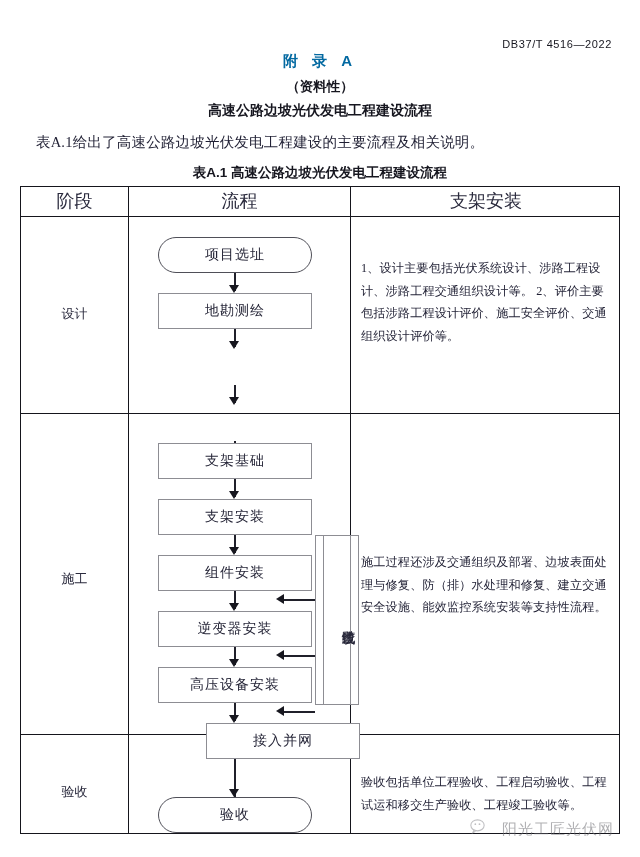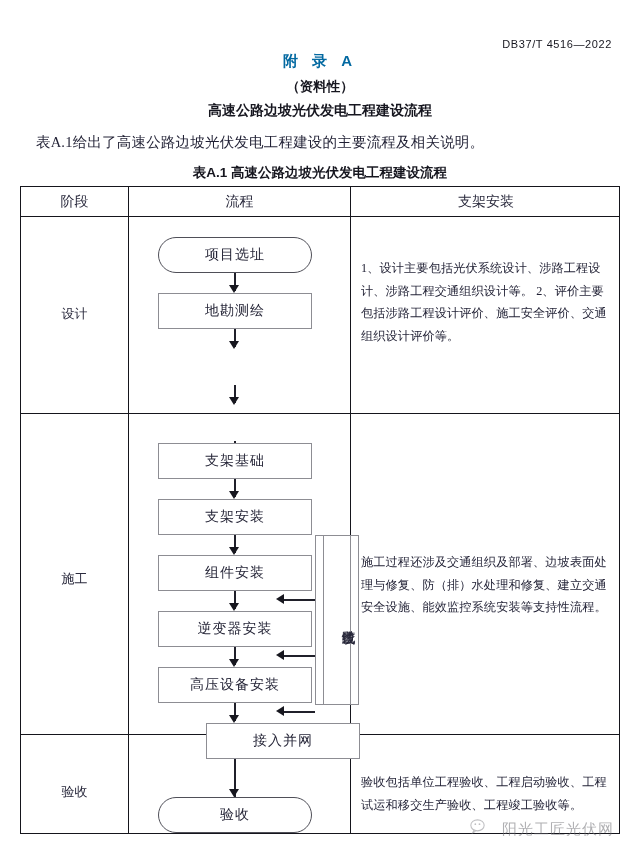--- a/index.html
+++ b/index.html
@@ -116,21 +116,21 @@
   .hline.r1    { top: 226px; }
   .hline.r2    { top: 547px; }
 
   
   .hdr {
     position: absolute;
     top: 0;
     height: 29px;
     line-height: 29px;
     text-align: center;
-    font-size: 14px;
+    font-size: 18px;
     color: #2a2a3d;
   }
   .hdr.h1 { left: 0;     width: 107px; }
   .hdr.h2 { left: 108px; width: 221px; }
   .hdr.h3 { left: 330px; width: 270px; }
 
   
   .stage-label {
     position: absolute;
     left: 0;

